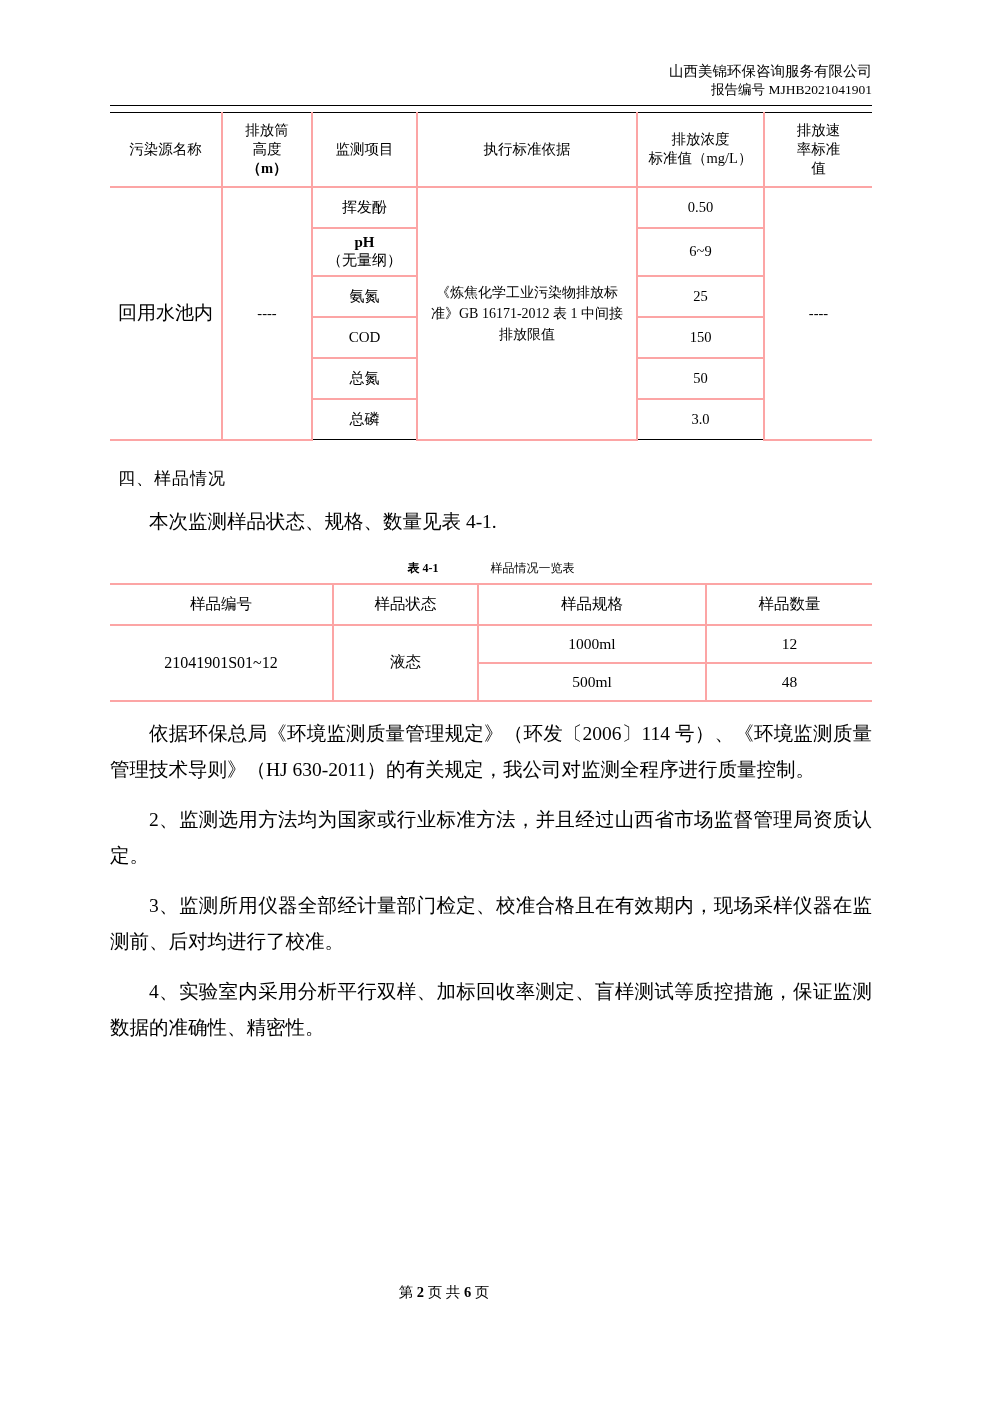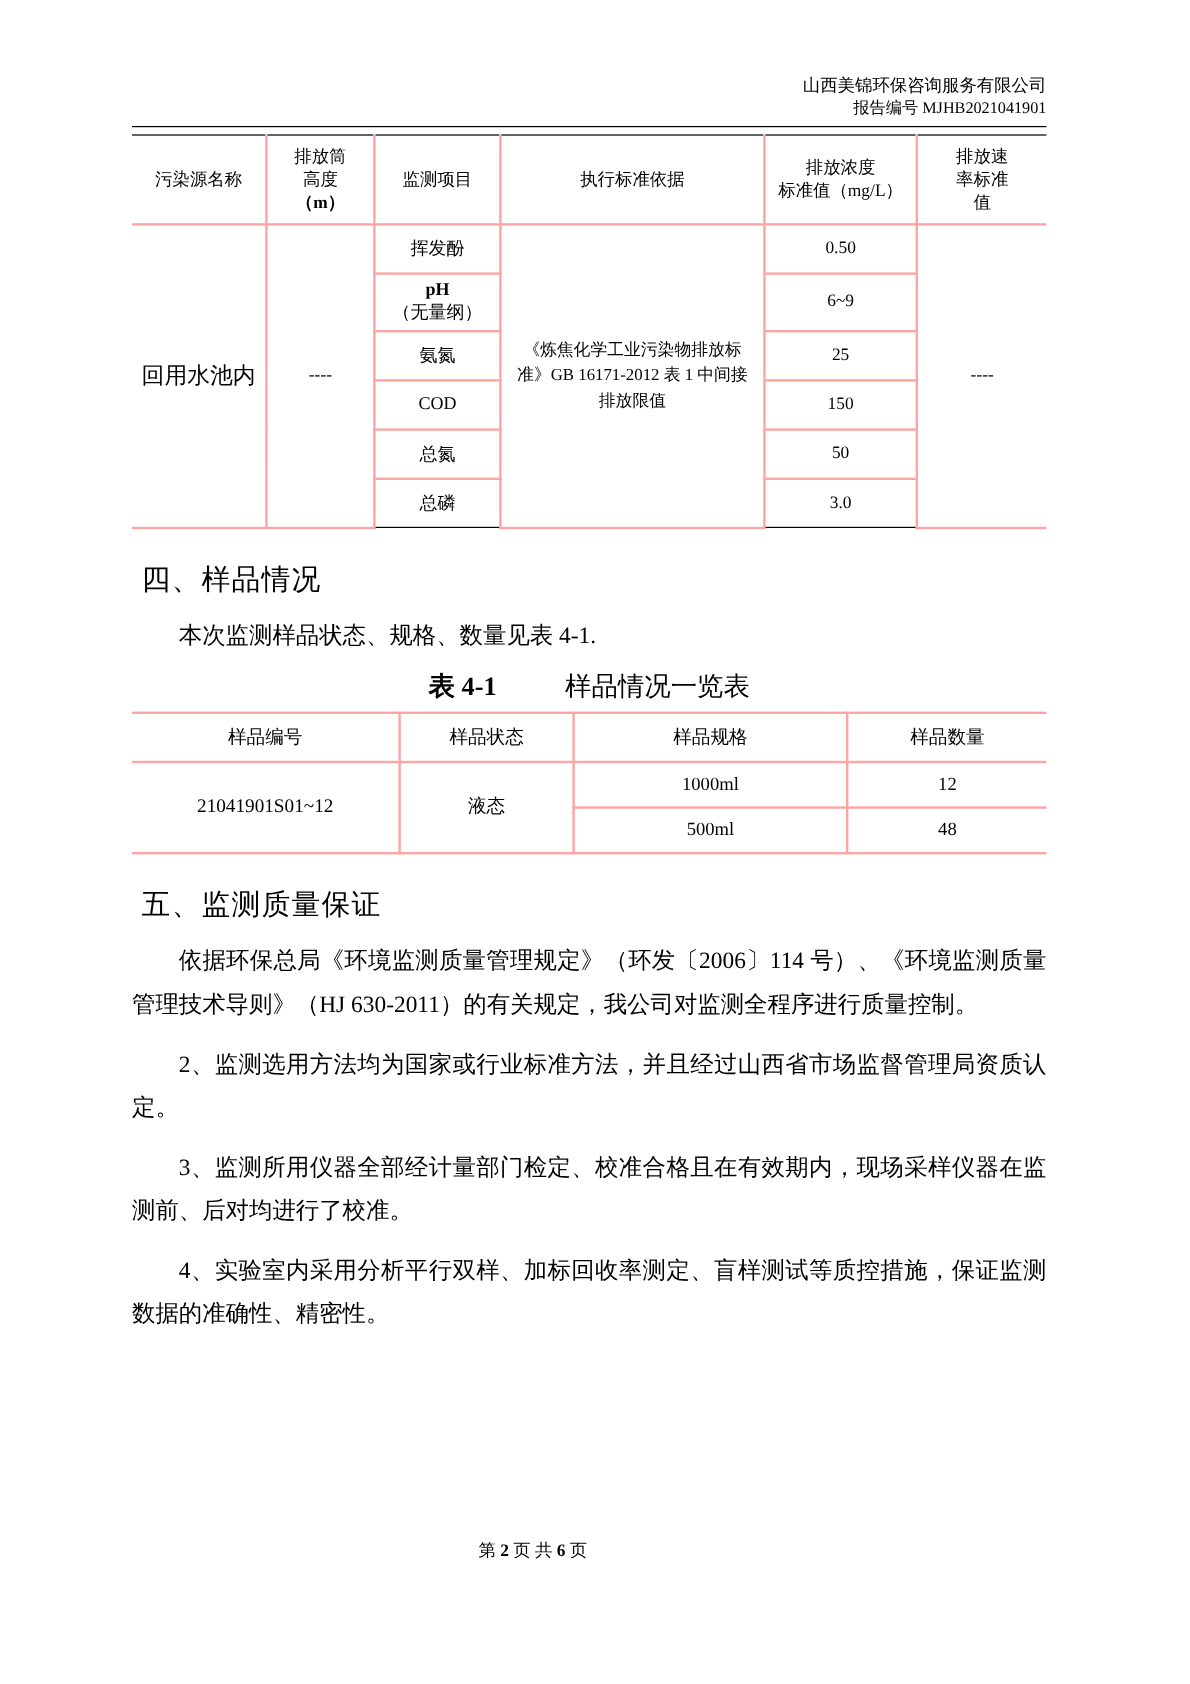--- a/index.html
+++ b/index.html
@@ -65,35 +65,35 @@
   .t1 .hdr-tall { height: 74px; }
   .t1 .item-cell { height: 41px; font-size: 15px; }
   .t1 .std-cell { font-size: 14px; line-height: 1.5; padding: 16px 12px; text-align: center; }
   .t1 .val-cell { font-size: 14.5px; }
   .t1 .name-cell { font-size: 19px; }
   .b { font-weight: bold; }
 
   
   h2.sec {
     font-family: "DejaVu Sans", "Liberation Sans", sans-serif;
-    font-size: 24px;
+    font-size: 17px;
     font-weight: normal;
     margin: 26px 0 0 8px;
     letter-spacing: 1px;
   }
   p.para {
     font-size: 19.5px;
     line-height: 1.85;
     margin: 14px 0 0 0;
     text-indent: 2em;
     text-align: justify;
   }
   p.tbl-cap {
-    font-size: 22px;
-    margin: 8px 0 6px 0;
+    font-size: 12px;
+    margin: 20px 0 6px 0;
     text-align: center;
   }
   p.tbl-cap .capnum { font-weight: bold; }
   p.tbl-cap .capgap { display: inline-block; width: 46px; }
 
   .sp-1 { margin-top: 30px; }
   .sp-2 { margin-top: 22px; }
 
   
   .t2 td { font-size: 15.5px; padding: 9px 4px; }
@@ -220,21 +220,20 @@
           <td>1000ml</td>
           <td>12</td>
         </tr>
         <tr>
           <td>500ml</td>
           <td>48</td>
         </tr>
       </tbody>
     </table>
 
-    <h2 class="sec sp-1">五、监测质量保证</h2>
 
     <p class="para sp-2">依据环保总局《环境监测质量管理规定》（环发〔2006〕114 号）、《环境监测质量管理技术导则》（HJ 630-2011）的有关规定，我公司对监测全程序进行质量控制。</p>
     <p class="para">2、监测选用方法均为国家或行业标准方法，并且经过山西省市场监督管理局资质认定。</p>
     <p class="para">3、监测所用仪器全部经计量部门检定、校准合格且在有效期内，现场采样仪器在监测前、后对均进行了校准。</p>
     <p class="para">4、实验室内采用分析平行双样、加标回收率测定、盲样测试等质控措施，保证监测数据的准确性、精密性。</p>
 
   </div>
 
   <div class="footer">
     <span>第</span>

